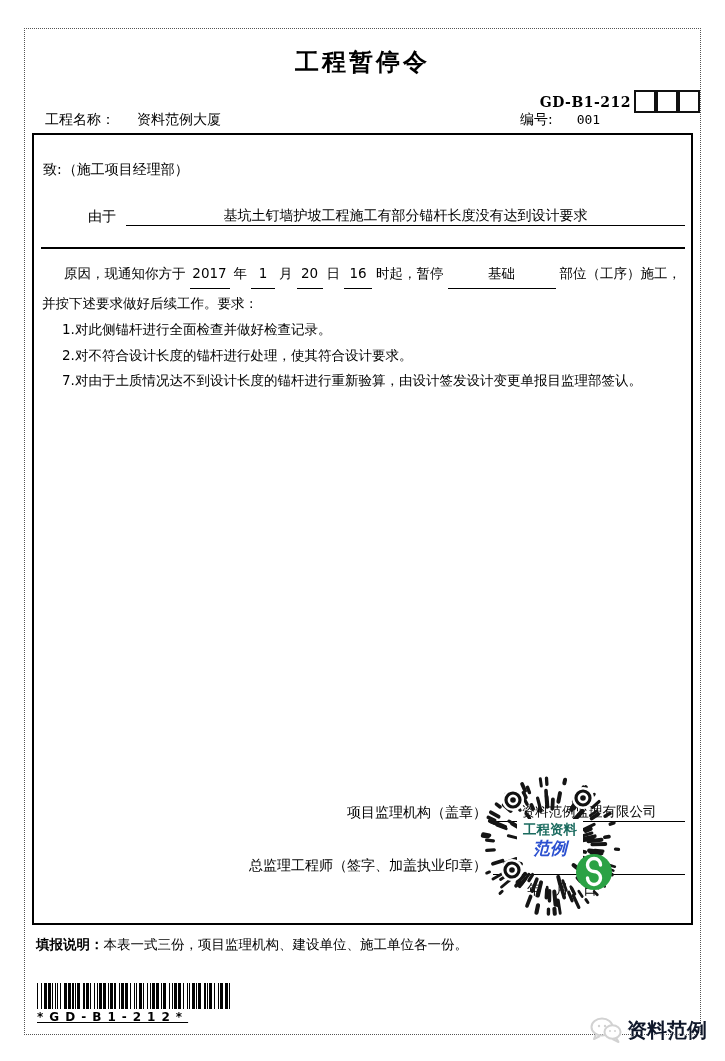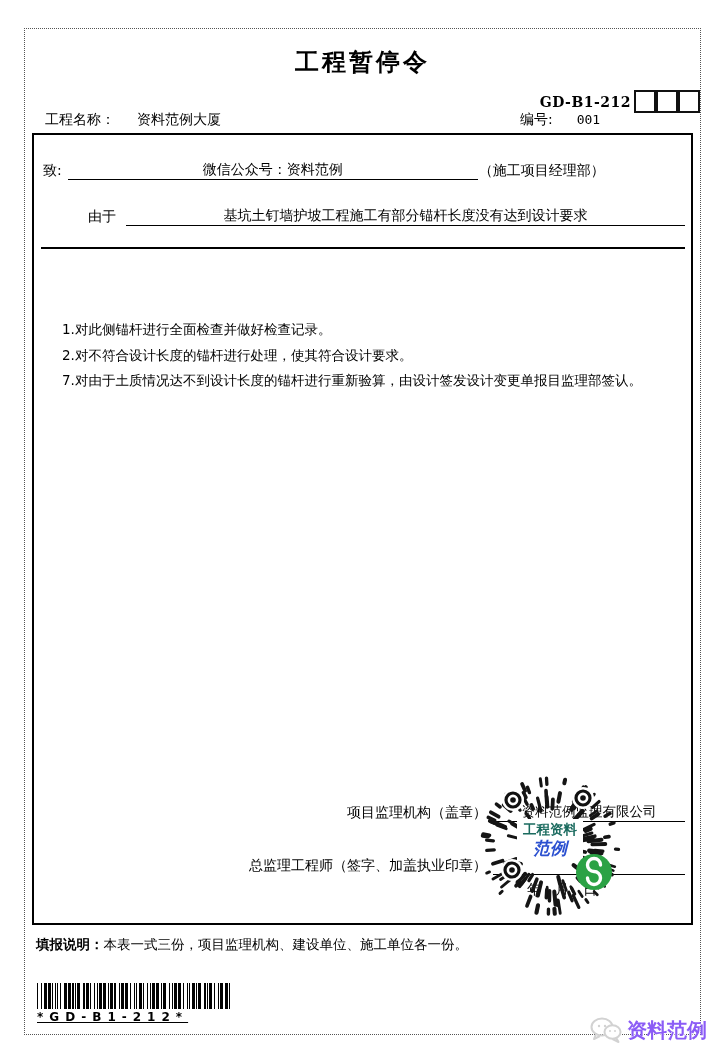--- a/index.html
+++ b/index.html
@@ -41,21 +41,21 @@
             font-size:13.5px;white-space:nowrap;}
   .date-row{position:absolute;top:746px;left:448px;width:160px;text-align:center;font-size:14px;}
   .stamp{position:absolute;left:431px;top:626px;width:170px;height:170px;pointer-events:none;z-index:3;}
   .note{position:absolute;left:36px;top:936px;font-size:13.5px;}
   .note b{font-weight:bold;}
   .barcode{position:absolute;left:37px;top:983px;width:193px;height:26px;}
   .barcode-text{position:absolute;left:37px;top:1010px;font-size:12px;font-weight:bold;
                 letter-spacing:6px;font-family:"DejaVu Sans","Liberation Sans",sans-serif;text-decoration:underline;}
   .watermark{position:absolute;right:18px;top:1016px;display:flex;align-items:center;gap:5px;
              z-index:5;}
-  .watermark .wm-text{font-size:20px;font-weight:bold;color:#8b5cf6;
+  .watermark .wm-text{font-size:20px;font-weight:bold;color:#0f172a;
                       text-shadow:1px 1px 0 #ffffff;}
 </style>
 </head>
 <body>
 
 <div class="sheet">
   <div class="dotted-frame"></div>
 
   <div class="title">工程暂停令</div>
 
@@ -68,31 +68,34 @@
 
   <div class="name-row">
     <span>工程名称：</span><span class="pv">资料范例大厦</span>
     <span class="serial"><span>编号:</span><span class="sv">001</span></span>
   </div>
 
   <div class="main-box">
 
     <div class="to-row">
       <span>致:</span>
-      <span class="u to-line">微信公众号：资料范例</span>
       <span class="to-suffix">（施工项目经理部）</span>
     </div>
 
     <div class="because-row">
       <span>由于</span>
       <span class="u because-line">基坑土钉墙护坡工程施工有部分锚杆长度没有达到设计要求</span>
     </div>
 
     <div class="blank-line"></div>
 
+    <div class="notice">
+      <span class="ind"></span><span>原因，现通知你方于</span><span class="uv u-year">2017</span><span>年</span><span class="uv u-month">1</span><span>月</span><span class="uv u-day">20</span><span>日</span><span class="uv u-hour">16</span><span>时起，暂停</span><span class="uv u-scope">基础</span><span>部位（工序）施工，</span><br>
+      <span>并按下述要求做好后续工作。要求：</span>
+    </div>
 
     <div class="req-list">
         <div>1.对此侧锚杆进行全面检查并做好检查记录。</div>
         <div>2.对不符合设计长度的锚杆进行处理，使其符合设计要求。</div>
         <div>7.对由于土质情况达不到设计长度的锚杆进行重新验算，由设计签发设计变更单报目监理部签认。</div>
       </div>
 
     <div class="sig-row sig-org">
       <span>项目监理机构（盖章）</span>
       <span class="sig-line">资料范例监理有限公司</span>

